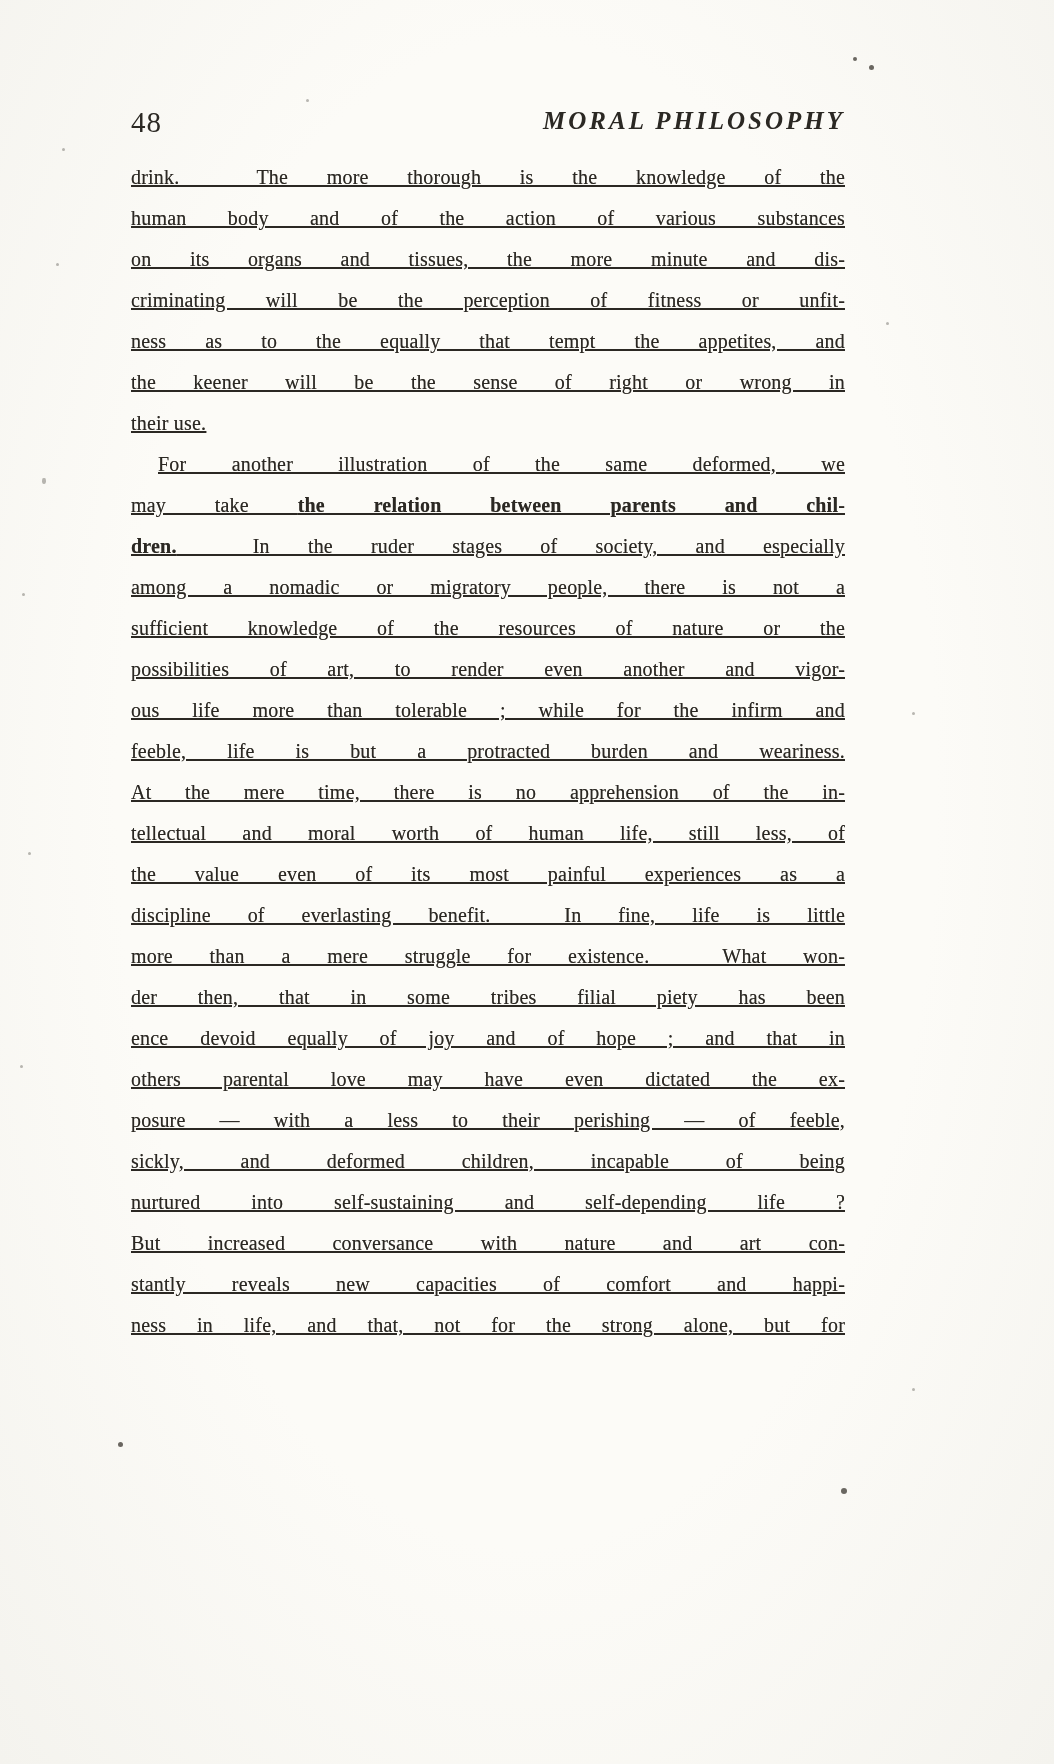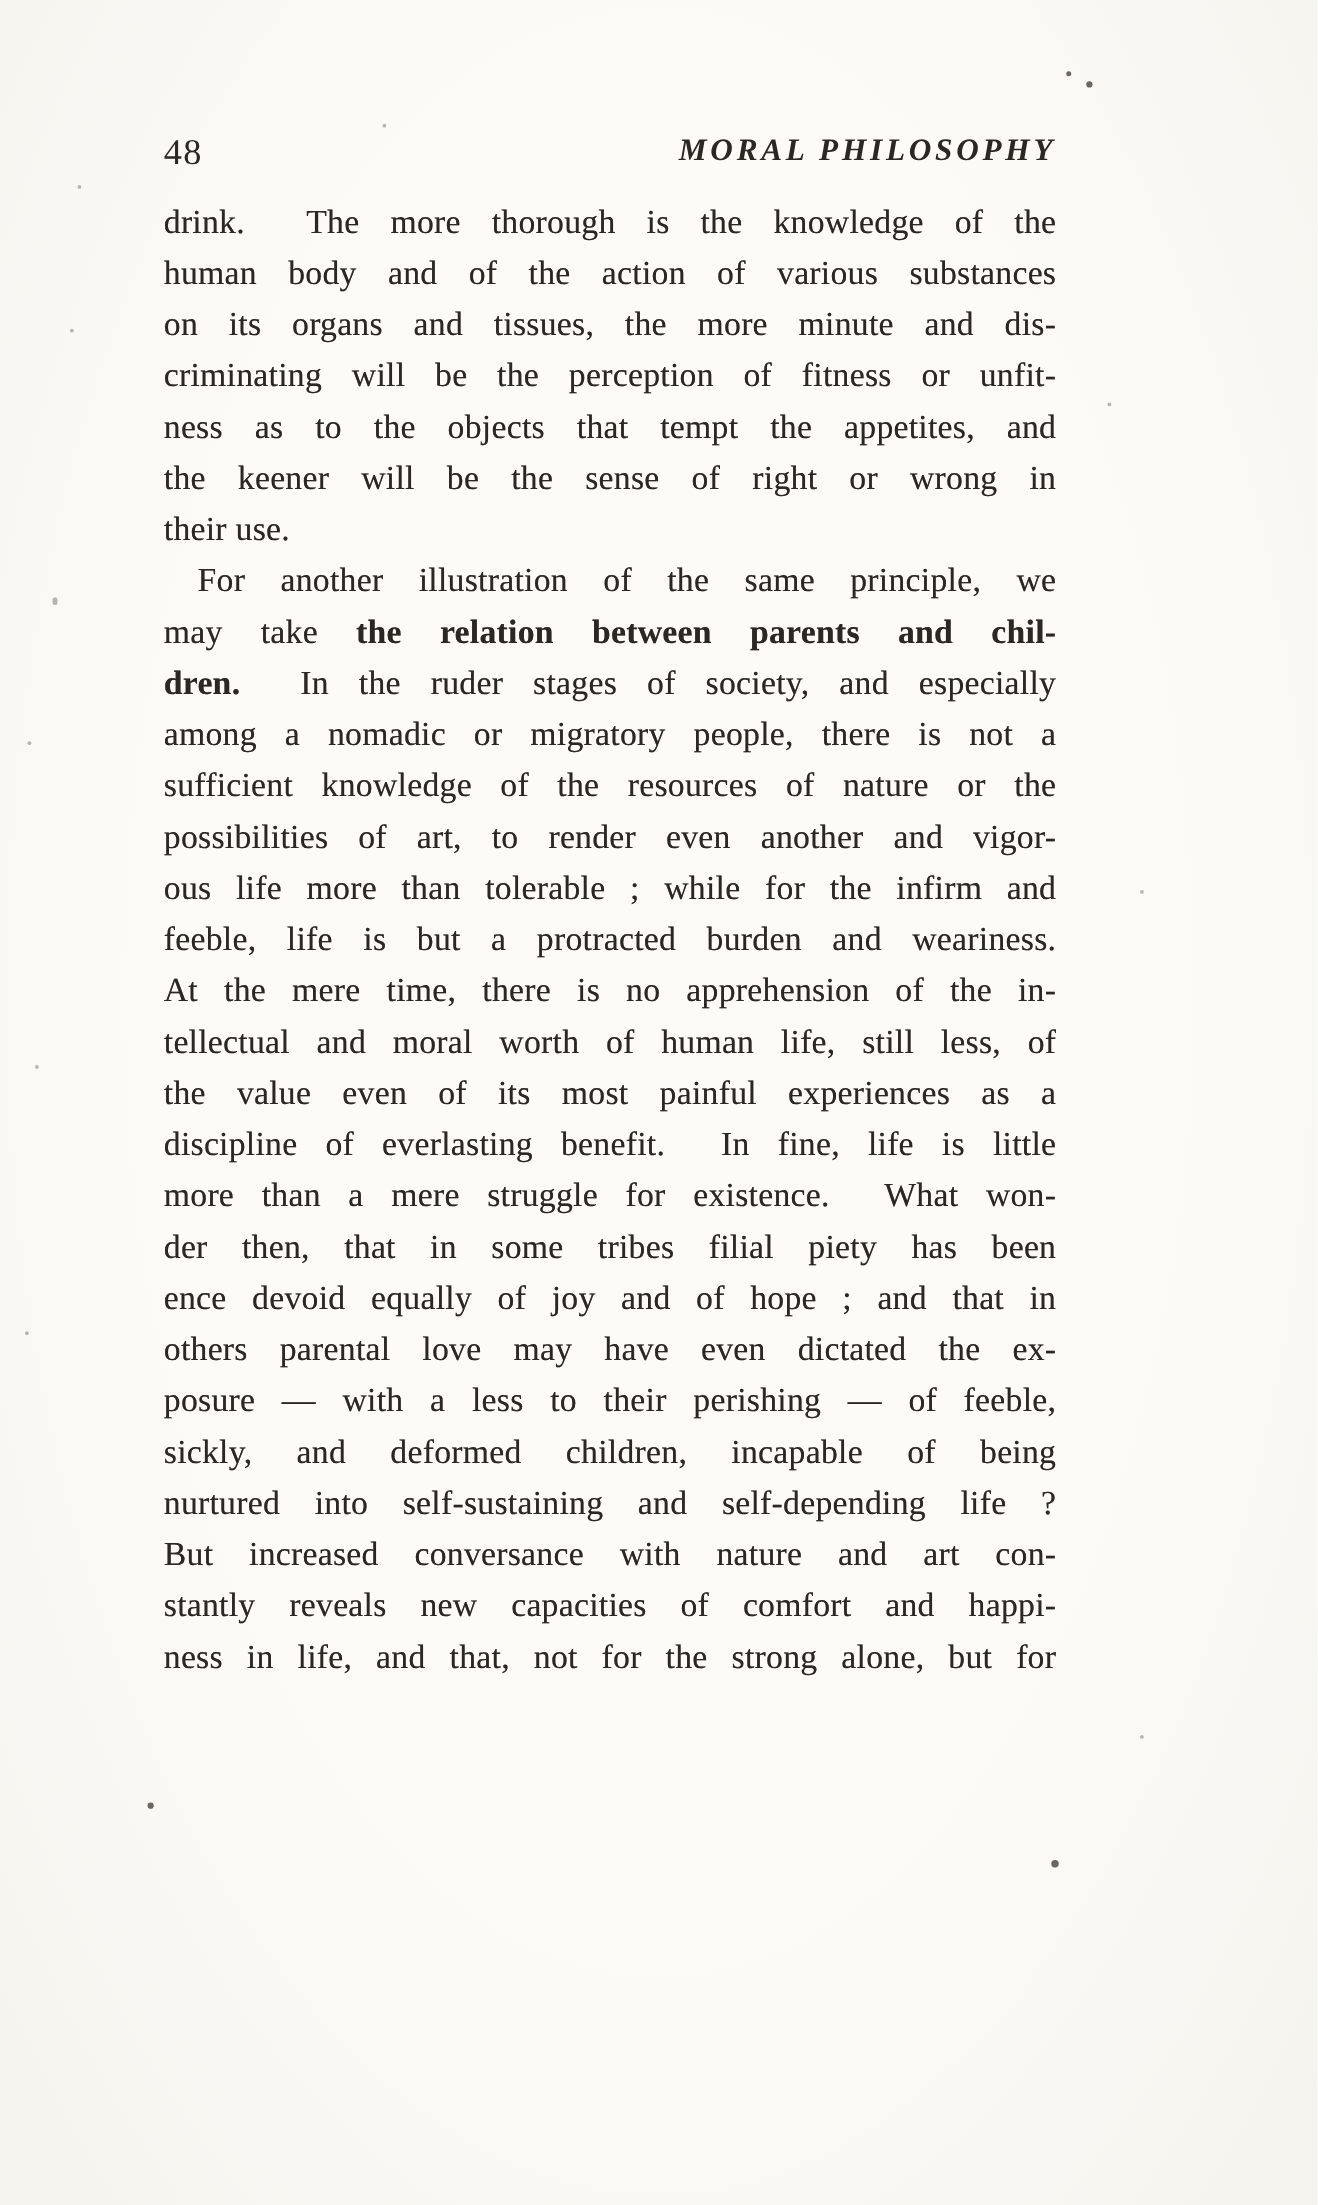--- a/index.html
+++ b/index.html
@@ -24,23 +24,24 @@
     position:absolute; left:0; right:0; top:3px;
     text-align:right;
     font-style:italic;
     font-weight:600;
     font-size:25px;
     letter-spacing:3px;
   }
   .text-block{
     position:absolute;
     top:157px; left:131px; width:714px;
-    font-size:27px;
+    font-size:20px;
     line-height:41px;
     text-shadow:0 0 0.5px rgba(43,40,35,0.55);
+    text-decoration:underline;
   }
   .line{
     text-align:justify;
     text-align-last:justify;
     letter-spacing:0.2px;
   }
   .line.end{ text-align-last:left; }
   .line.indent{ text-indent:27px; }
   .bold{ font-weight:700; }
   .speck{
@@ -60,26 +61,26 @@
     <div class="page-number">48</div>
     <div class="running-title">MORAL PHILOSOPHY</div>
   </div>
 
   <div class="text-block">
       <div class="paragraph">
         <div class="line">drink.&nbsp; The more thorough is the knowledge of the</div>
         <div class="line">human body and of the action of various substances</div>
         <div class="line">on its organs and tissues, the more minute and dis-</div>
         <div class="line">criminating will be the perception of fitness or unfit-</div>
-        <div class="line">ness as to the objects that tempt the appetites, and</div>
+        <div class="line">ness as to the equally that tempt the appetites, and</div>
         <div class="line">the keener will be the sense of right or wrong in</div>
         <div class="line end">their use.</div>
       </div>
       <div class="paragraph">
-        <div class="line indent">For another illustration of the same principle, we</div>
+        <div class="line indent">For another illustration of the same deformed, we</div>
         <div class="line"><span>may take </span><span class="bold">the relation between parents and chil-</span></div>
         <div class="line"><span class="bold">dren.</span><span>&nbsp; In the ruder stages of society, and especially</span></div>
         <div class="line">among a nomadic or migratory people, there is not a</div>
         <div class="line">sufficient knowledge of the resources of nature or the</div>
         <div class="line">possibilities of art, to render even another and vigor-</div>
         <div class="line">ous life more than tolerable&nbsp;; while for the infirm and</div>
         <div class="line">feeble, life is but a protracted burden and weariness.</div>
         <div class="line">At the mere time, there is no apprehension of the in-</div>
         <div class="line">tellectual and moral worth of human life, still less, of</div>
         <div class="line">the value even of its most painful experiences as a</div>

